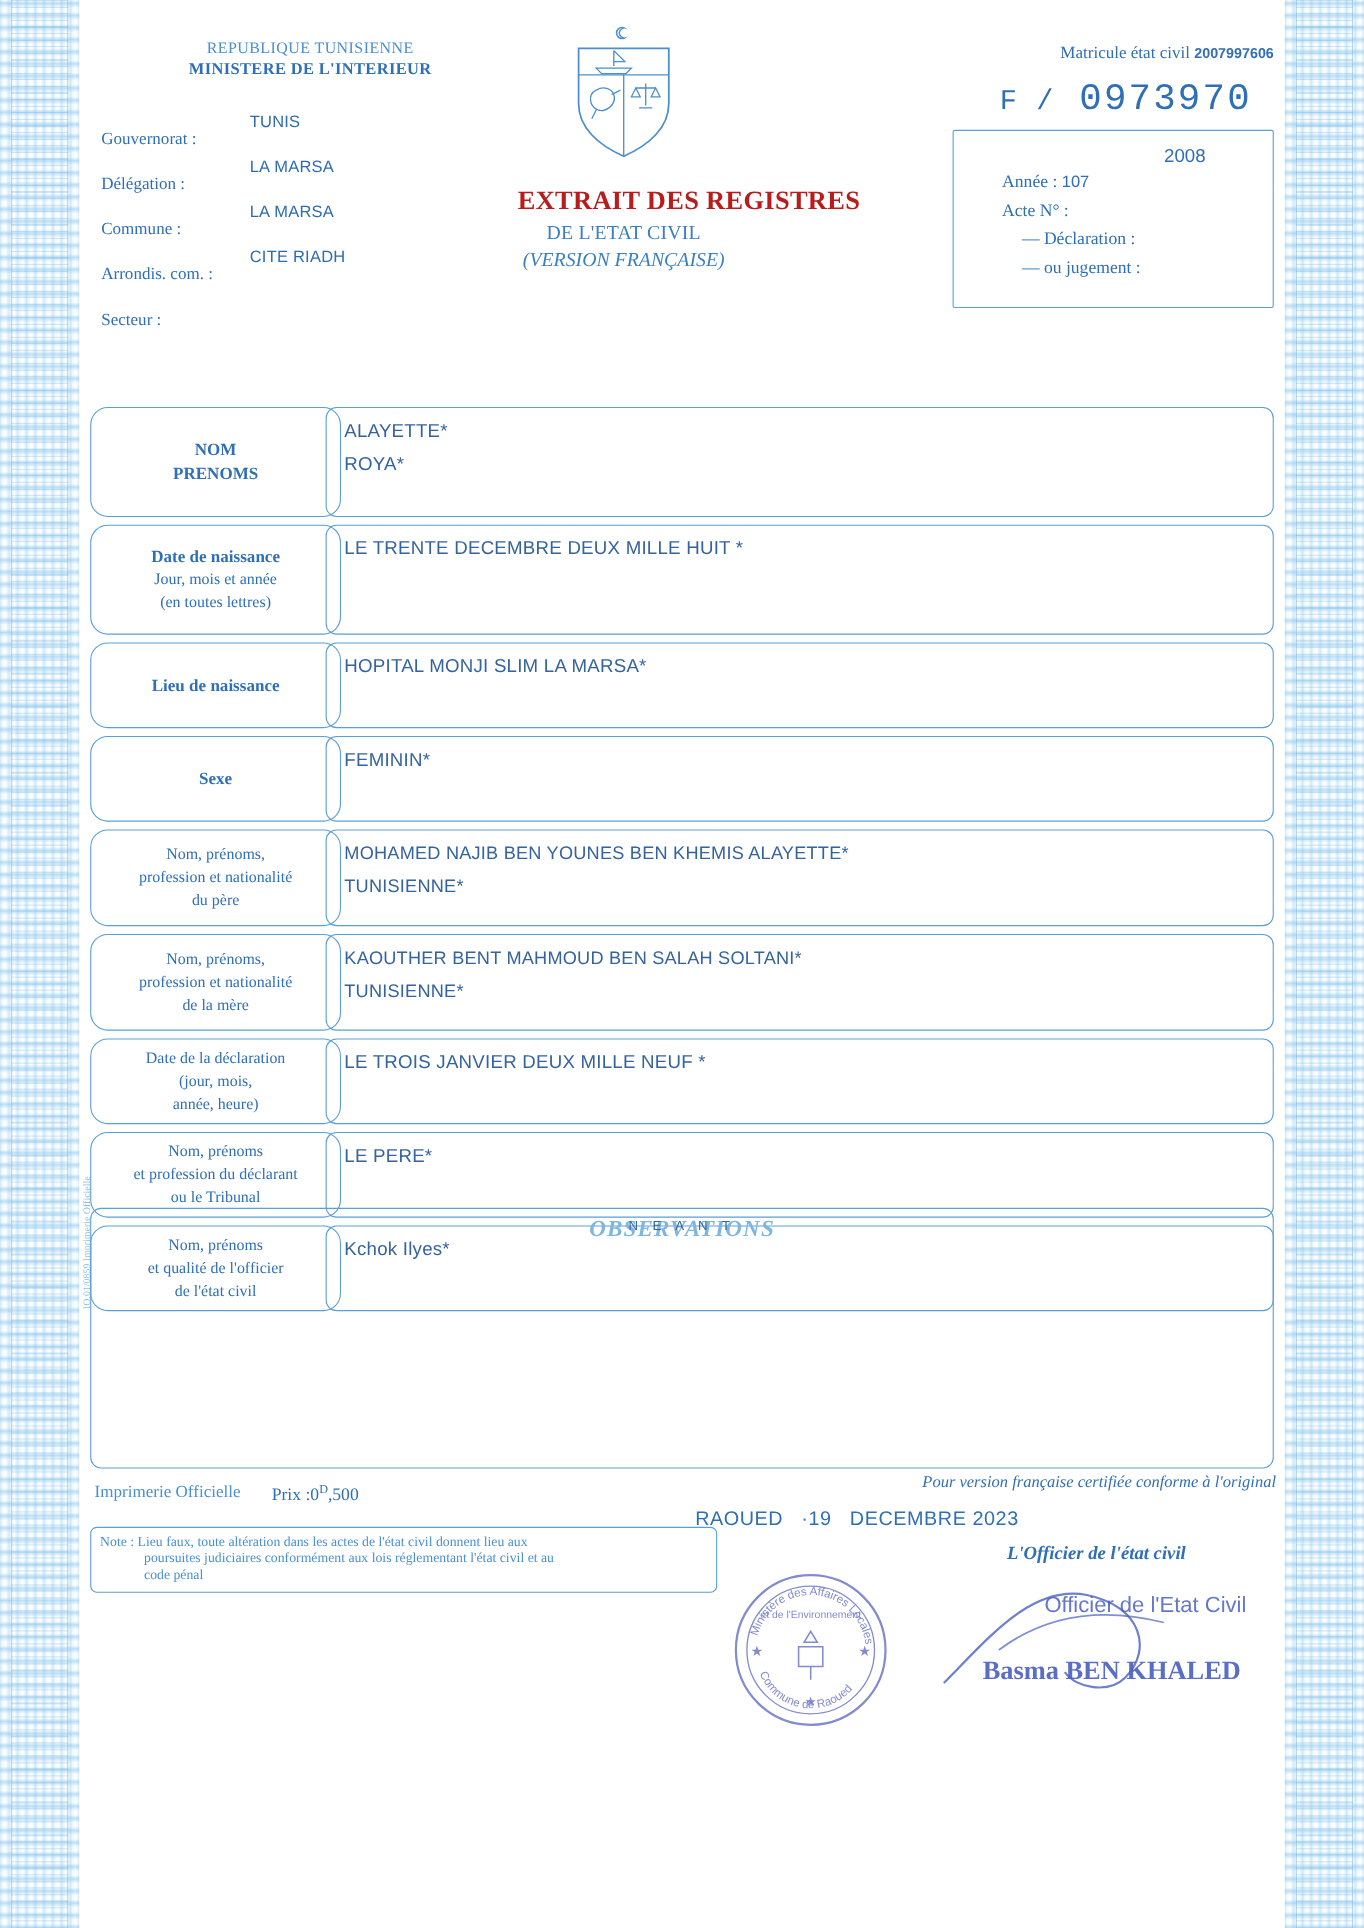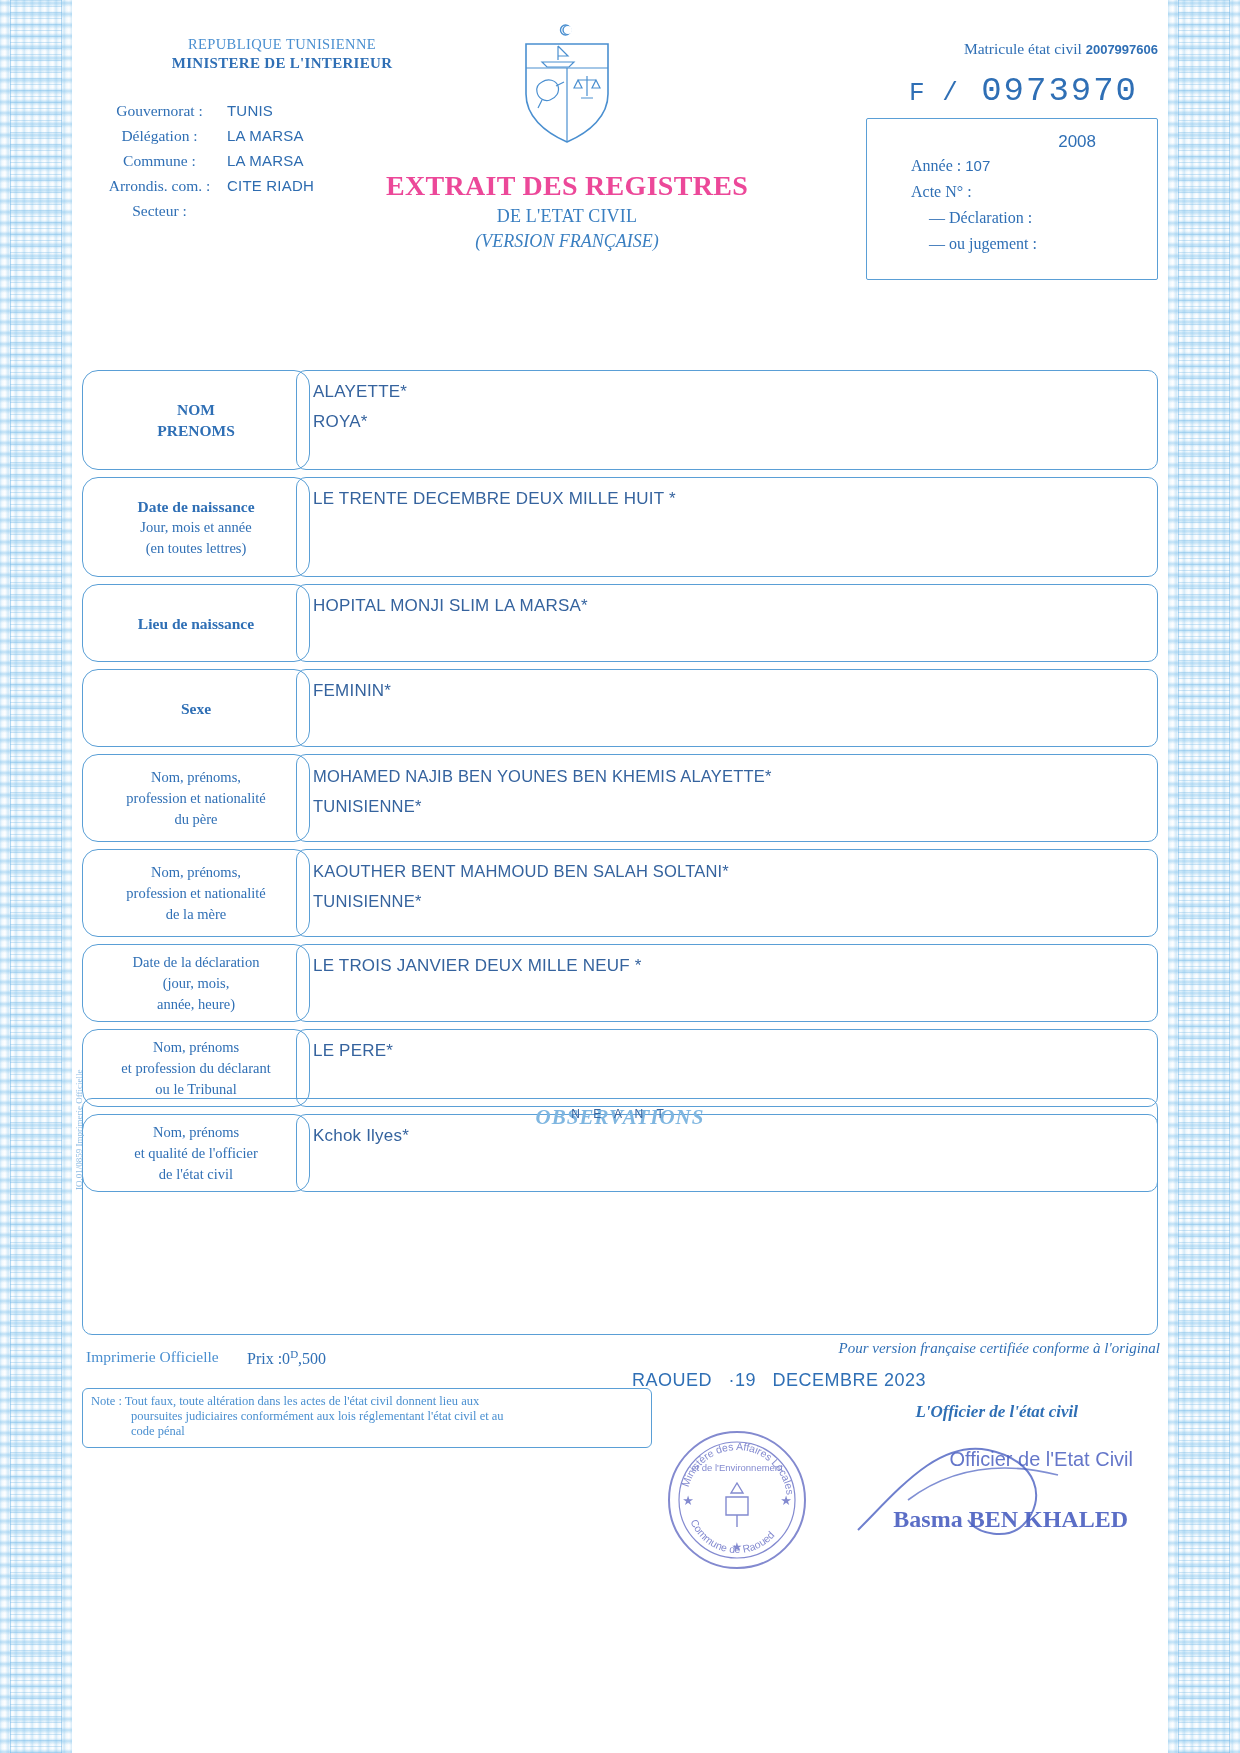--- a/index.html
+++ b/index.html
@@ -86,21 +86,21 @@
     color: #2f6fb5;
     margin-top: 2px;
   }
   .admin-table {
     margin-top: 26px;
     font-size: 15.5px;
     line-height: 25px;
     color: #2f6fb5;
   }
   .admin-row { display: flex; }
-  .admin-label { width: 135px; text-align: center; }
+  .admin-label { width: 135px; text-align: left; margin-top: 16px; }
   .admin-value {
     color: #2e6cb0;
     font-family: "Liberation Sans", sans-serif;
     font-size: 15px;
     letter-spacing: .2px;
     white-space: nowrap;
   }
 
   
   .emblem {
@@ -113,24 +113,25 @@
 
   
   .titles {
     position: absolute;
     left: 280px;
     top: 170px;
     width: 430px;
     text-align: center;
   }
   .t1 {
-    font-size: 28px;
+    font-size: 24px;
     font-weight: bold;
-    color: #ec4899;
+    color: #b91c1c;
     letter-spacing: .3px;
+    text-align: right;
   }
   .t2 {
     font-size: 18px;
     color: #3a7fc1;
     margin-top: 4px;
     letter-spacing: .2px;
   }
   .t3 {
     font-size: 33px;
     font-weight: bold;
@@ -583,21 +584,21 @@
 
   <div class="sidecode">IO.01/0859 Imprimerie Officielle</div>
 
   <div class="imprimerie">Imprimerie Officielle</div>
   <div class="prix">
     <span>Prix :0</span><sup>D</sup><span>,500</span>
   </div>
 
   <div class="note-box">
     <span>Note :</span>
-    <span>Tout faux, toute altération dans les actes de l'état civil donnent lieu aux</span>
+    <span>Lieu faux, toute altération dans les actes de l'état civil donnent lieu aux</span>
     <span class="ind">poursuites judiciaires conformément aux lois réglementant l'état civil et au</span>
     <span class="ind">code pénal</span>
   </div>
 
   <div class="conform">Pour version française certifiée conforme à l'original</div>
 
   <div class="place-date">
     <span>RAOUED</span>
     &nbsp;&nbsp;·<span class="day">19</span>
     &nbsp;&nbsp;<span>DECEMBRE 2023</span>

